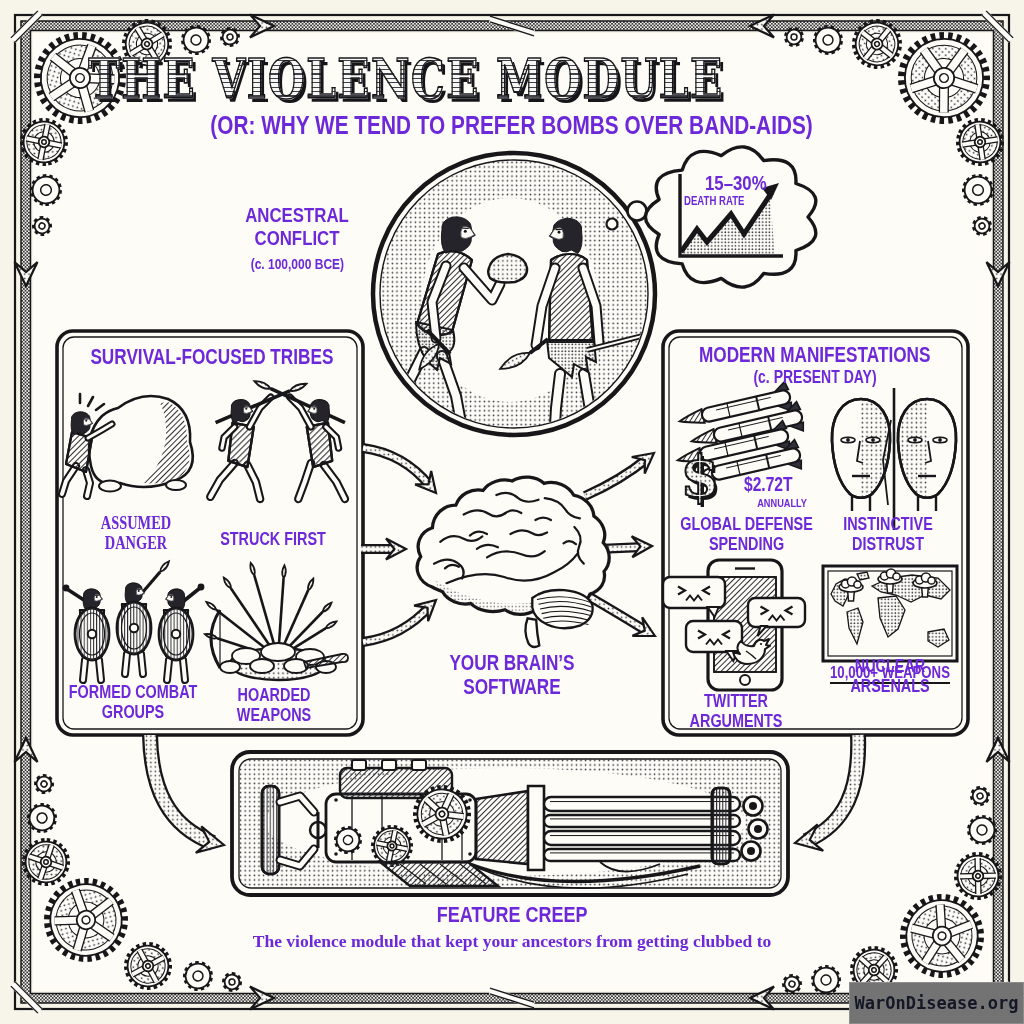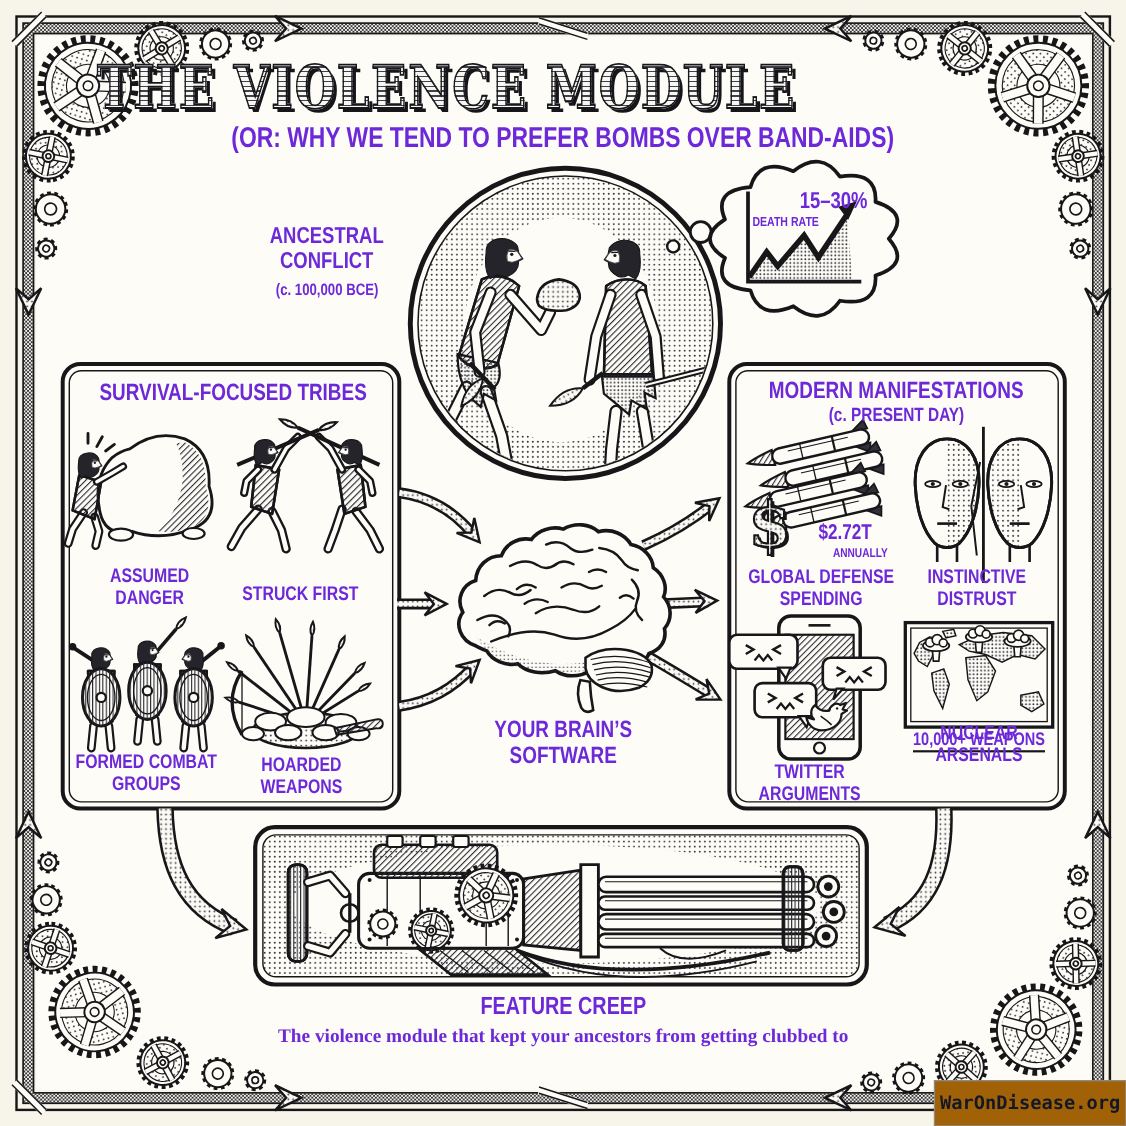--- a/index.html
+++ b/index.html
@@ -12,21 +12,21 @@
   .serifb{font-family:"Liberation Serif",serif;font-weight:700;}
   .title-wrap{position:absolute;left:0;width:811px;top:47px;height:72px;}
   .title-layer{position:absolute;left:50%;top:0;white-space:nowrap;
      font-family:"DejaVu Serif",serif;font-weight:700;font-size:54px;letter-spacing:2px;}
   .title-shadow{transform:translateX(-50%) translate(3.5px,4px) scaleX(.78);color:#15151a;}
   .title-face{transform:translateX(-50%) scaleX(.78);
      background:repeating-linear-gradient(180deg,#41414b 0 1.2px,#f6f6f3 1.2px 4.4px);
      -webkit-background-clip:text;background-clip:text;color:transparent;
      -webkit-text-stroke:1.6px #17171a;}
   .subtitle{left:0;width:1024px;top:111px;font-size:26px;}
-  .badge{position:absolute;left:849px;top:982px;width:175px;height:42px;background:#a16207;
+  .badge{position:absolute;left:849px;top:982px;width:175px;height:42px;background:#737373;
      border:1.5px solid #8d8d8d;box-sizing:border-box;display:flex;align-items:center;justify-content:center;
      font-family:"DejaVu Sans Mono",monospace;font-weight:700;font-size:17px;color:#141826;}
   .u{border-bottom:2.2px solid #17171a;padding-bottom:1px;}
 </style>
 </head>
 <body>
 
 <div class="stage">
 
   <svg class="art" width="1024" height="1024" viewBox="0 0 1024 1024">
@@ -867,31 +867,31 @@
     <span class="cond">(OR: WHY WE TEND TO PREFER BOMBS OVER BAND-AIDS)</span>
   </div>
 
   <div class="t" style="left:217px;top:204px;width:160px;font-size:21px;line-height:1.08;">
     <span class="condw">ANCESTRAL CONFLICT</span>
   </div>
   <div class="t" style="left:217px;top:256px;width:160px;font-size:15px;">
     <span class="cond">(c. 100,000 BCE)</span>
   </div>
 
-  <div class="t" style="left:684px;top:171px;width:120px;font-size:21px;text-align:right;">
+  <div class="t" style="left:684px;top:171px;width:120px;font-size:21px;text-align:center;">
     <span class="cond" style="transform-origin:0 50%;">15–30%</span>
   </div>
   <div class="t" style="left:684px;top:195px;width:120px;font-size:12px;text-align:left;">
     <span class="cond" style="transform-origin:0 50%;">DEATH RATE</span>
   </div>
 
   <div class="t" style="left:60px;top:346px;width:296px;font-size:21.5px;">
     <span class="cond">SURVIVAL-FOCUSED TRIBES</span>
   </div>
-  <div class="t" style="left:76px;top:514px;width:120px;font-size:18px;">
+  <div class="t" style="left:76px;top:514px;width:120px;font-size:18px;font-family:Liberation Serif, serif;">
     <span class="condw">ASSUMED DANGER</span>
   </div>
   <div class="t" style="left:173px;top:530px;width:200px;font-size:18px;text-decoration:underline;">
     <span class="cond">STRUCK FIRST</span>
   </div>
   <div class="t" style="left:48px;top:683px;width:170px;font-size:18px;">
     <span class="condw">FORMED COMBAT GROUPS</span>
   </div>
   <div class="t" style="left:214px;top:686px;width:120px;font-size:18px;">
     <span class="condw">HOARDED WEAPONS</span>

